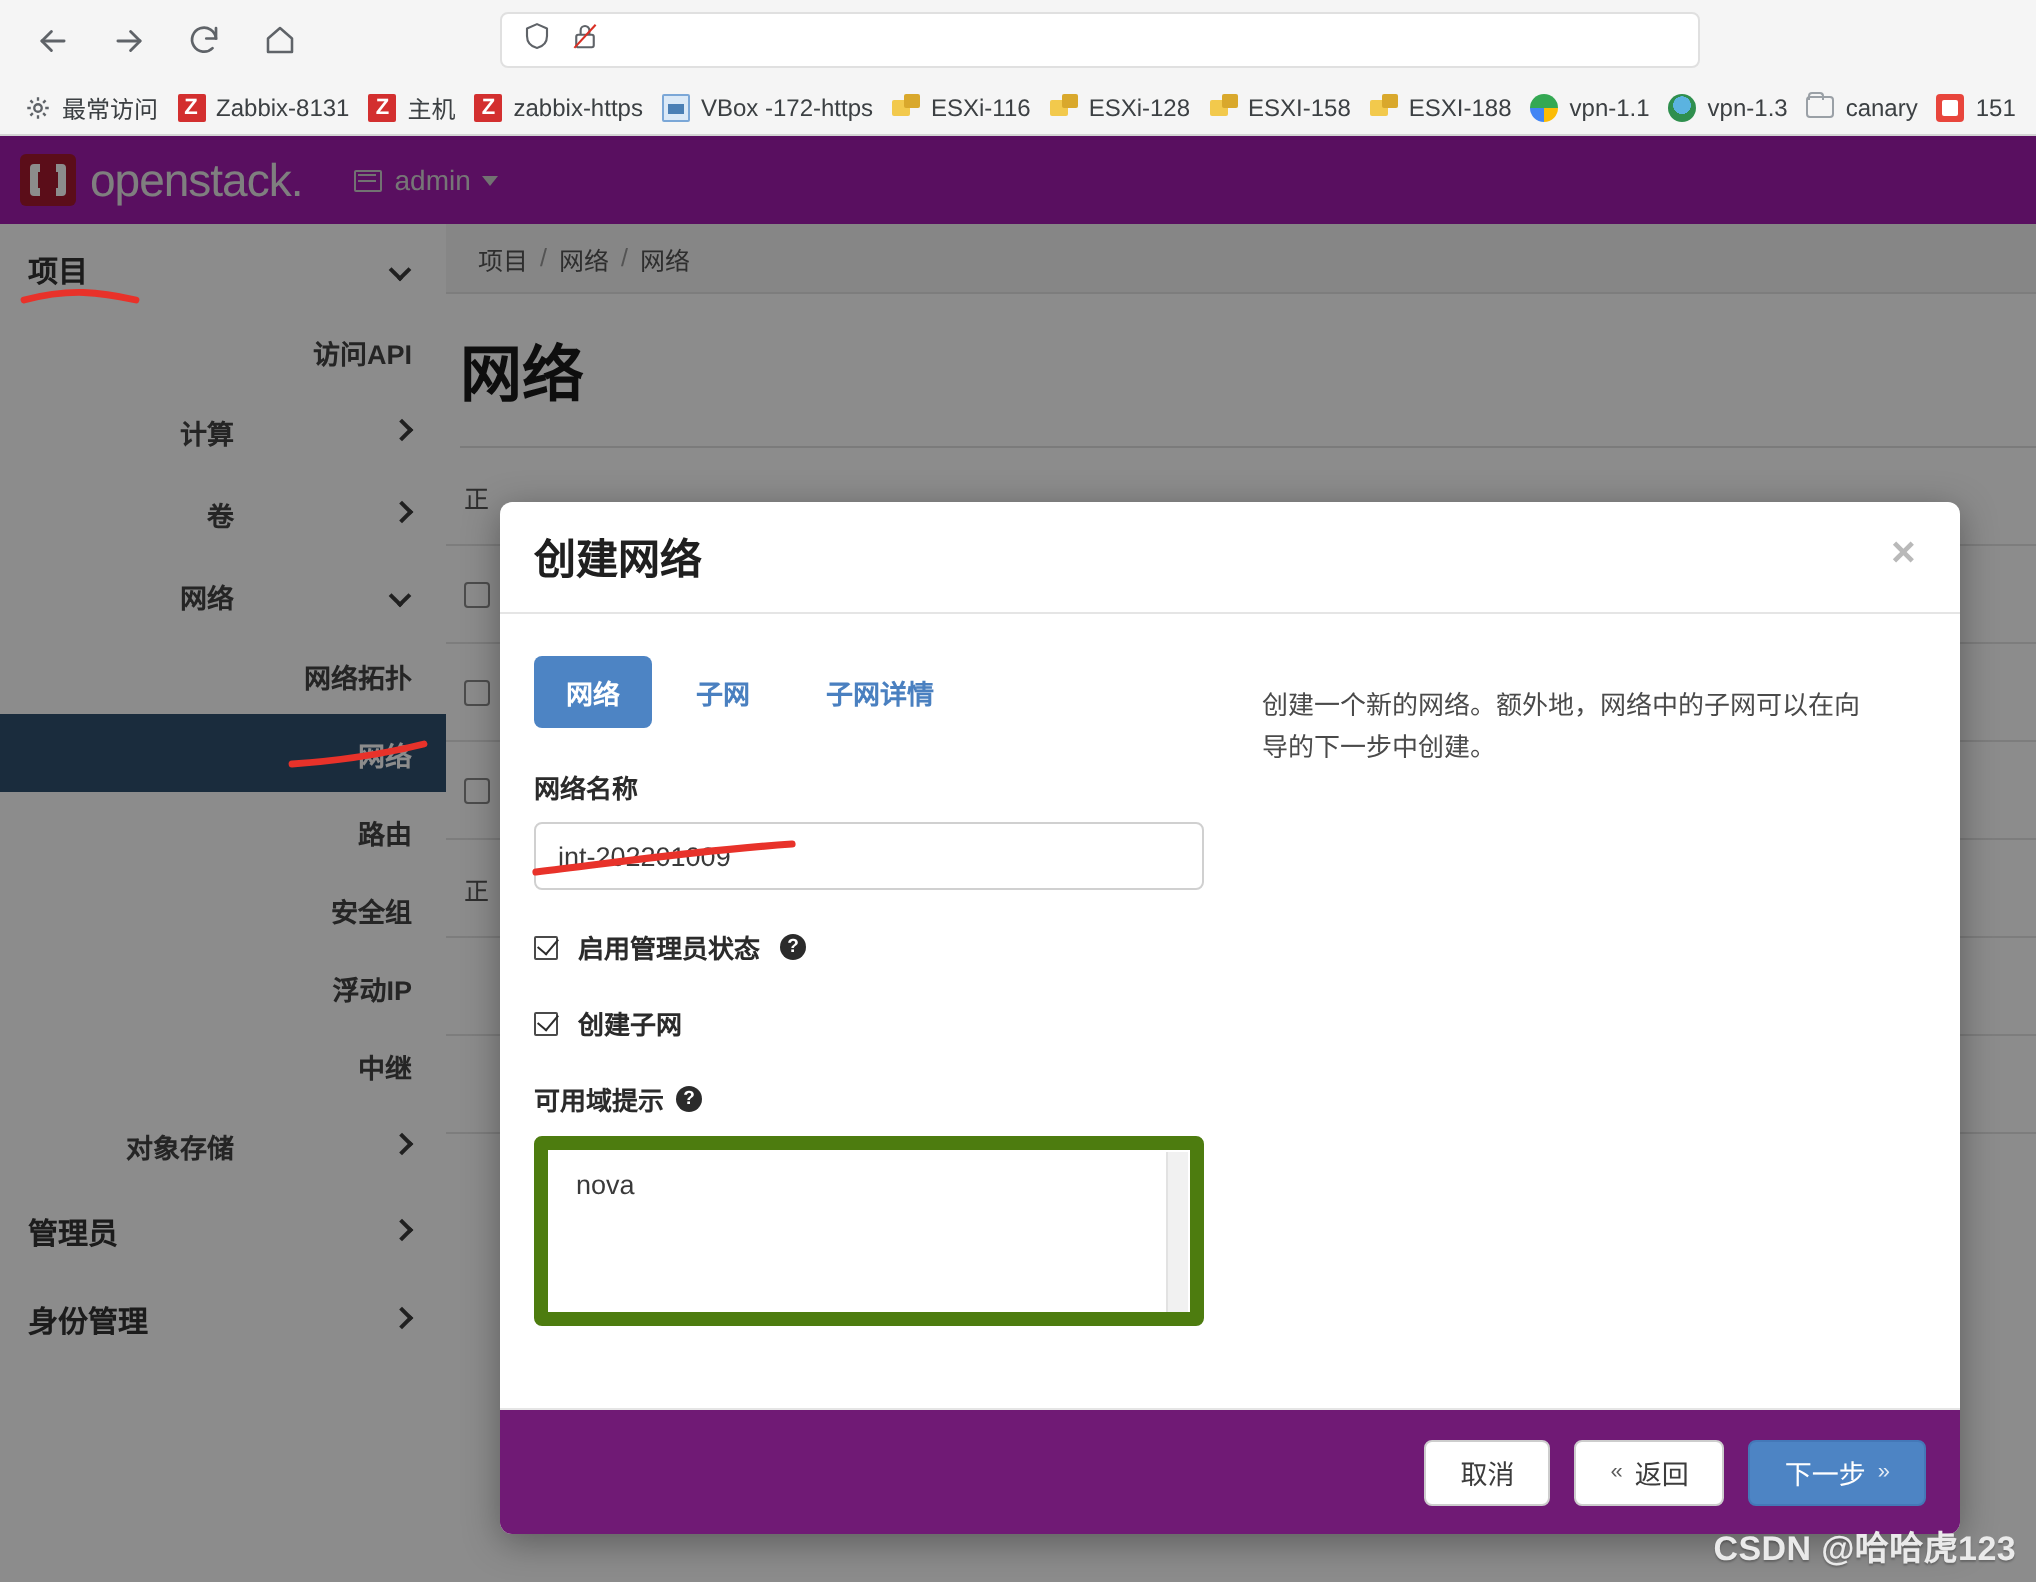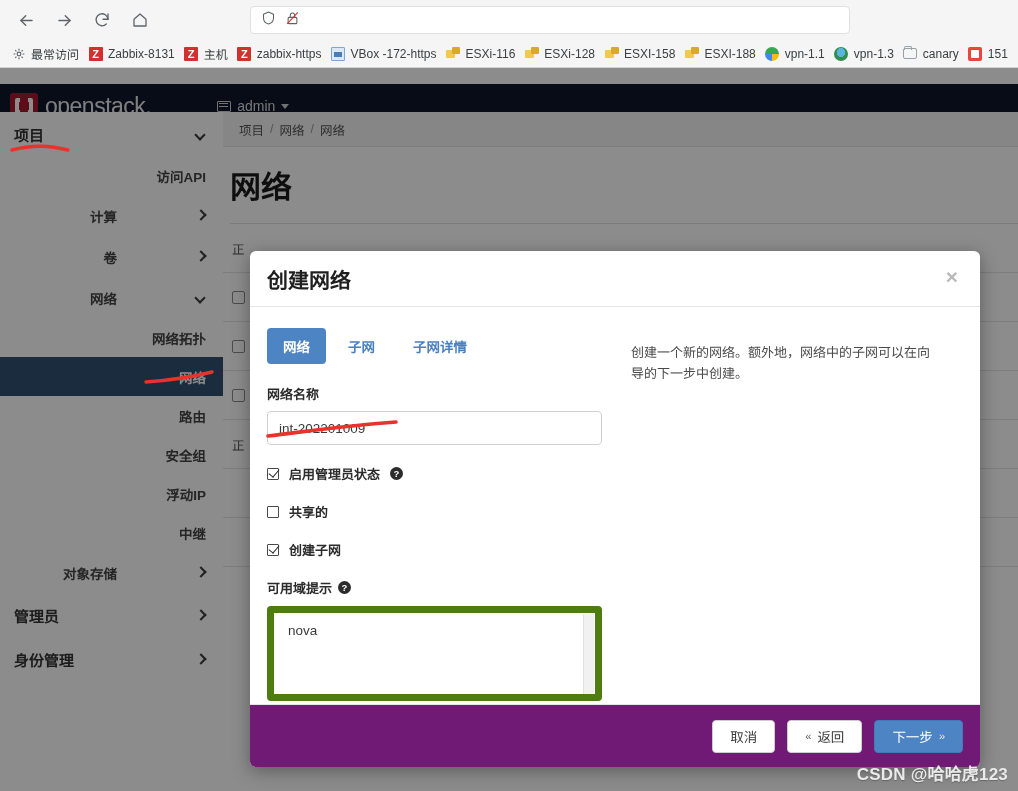--- a/index.html
+++ b/index.html
@@ -107,22 +107,22 @@
   .ico-red151::after{
     content:"";position:absolute;left:3px;top:3px;width:8px;height:8px;
     background:#fff;border-radius:1px;
   }
   .ico-gear { color:#5f6368; }
 
   
   .page { position: absolute; left:0; top:68px; width:1018px; height:723px; overflow:hidden; background:#ffffff; }
 
   .os-header {
-    position:absolute; left:0; top:16px; width:1018px; height:44px;
-    background:#0f172a; display:flex; align-items:center;gap:40px;
+    position:absolute; left:0; top:0; width:1018px; height:44px;
+    background:#a21caf; display:flex; align-items:center;
   }
   .os-logo { display:flex; align-items:center; margin-left:10px; gap:7px; }
   .os-logo-mark {
     width:28px;height:26px;background:#a6192e;border-radius:3px;position:relative;
   }
   .os-logo-mark::before{
     content:"";position:absolute;left:5px;top:5px;width:18px;height:16px;
     border:4px solid #fff;border-radius:2px;box-sizing:border-box;
   }
   .os-logo-mark::after{
@@ -566,24 +566,20 @@
 
         <div class="field-label">网络名称</div>
         <input class="text-input" type="text" value="int-202201009" style="">
 
         <div class="cb-row">
           <span class="cb checked"></span>
           <span>启用管理员状态</span>
           <span class="help-ico">?</span>
         </div>
 
-        <div class="cb-row">
-          <span class="cb"></span>
-          <span>共享的</span>
-        </div>
 
         <div class="cb-row">
           <span class="cb checked"></span>
           <span>创建子网</span>
         </div>
 
         <div class="field-label" style="margin-top:19px;">
           <span>可用域提示</span>
           <span class="help-ico">?</span>
         </div>

